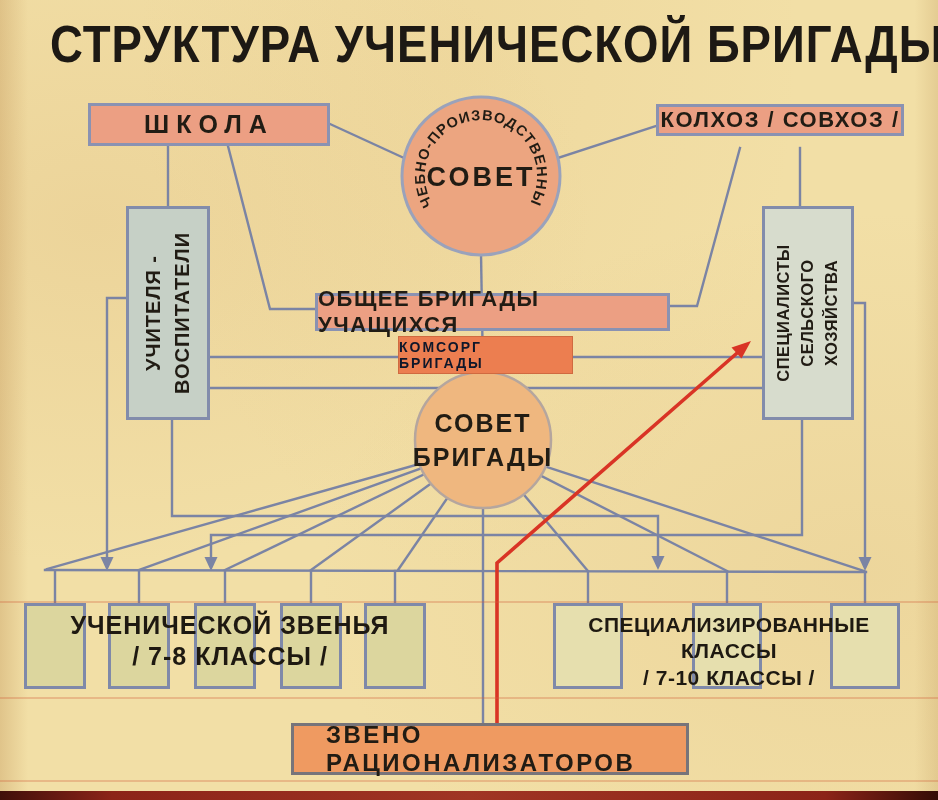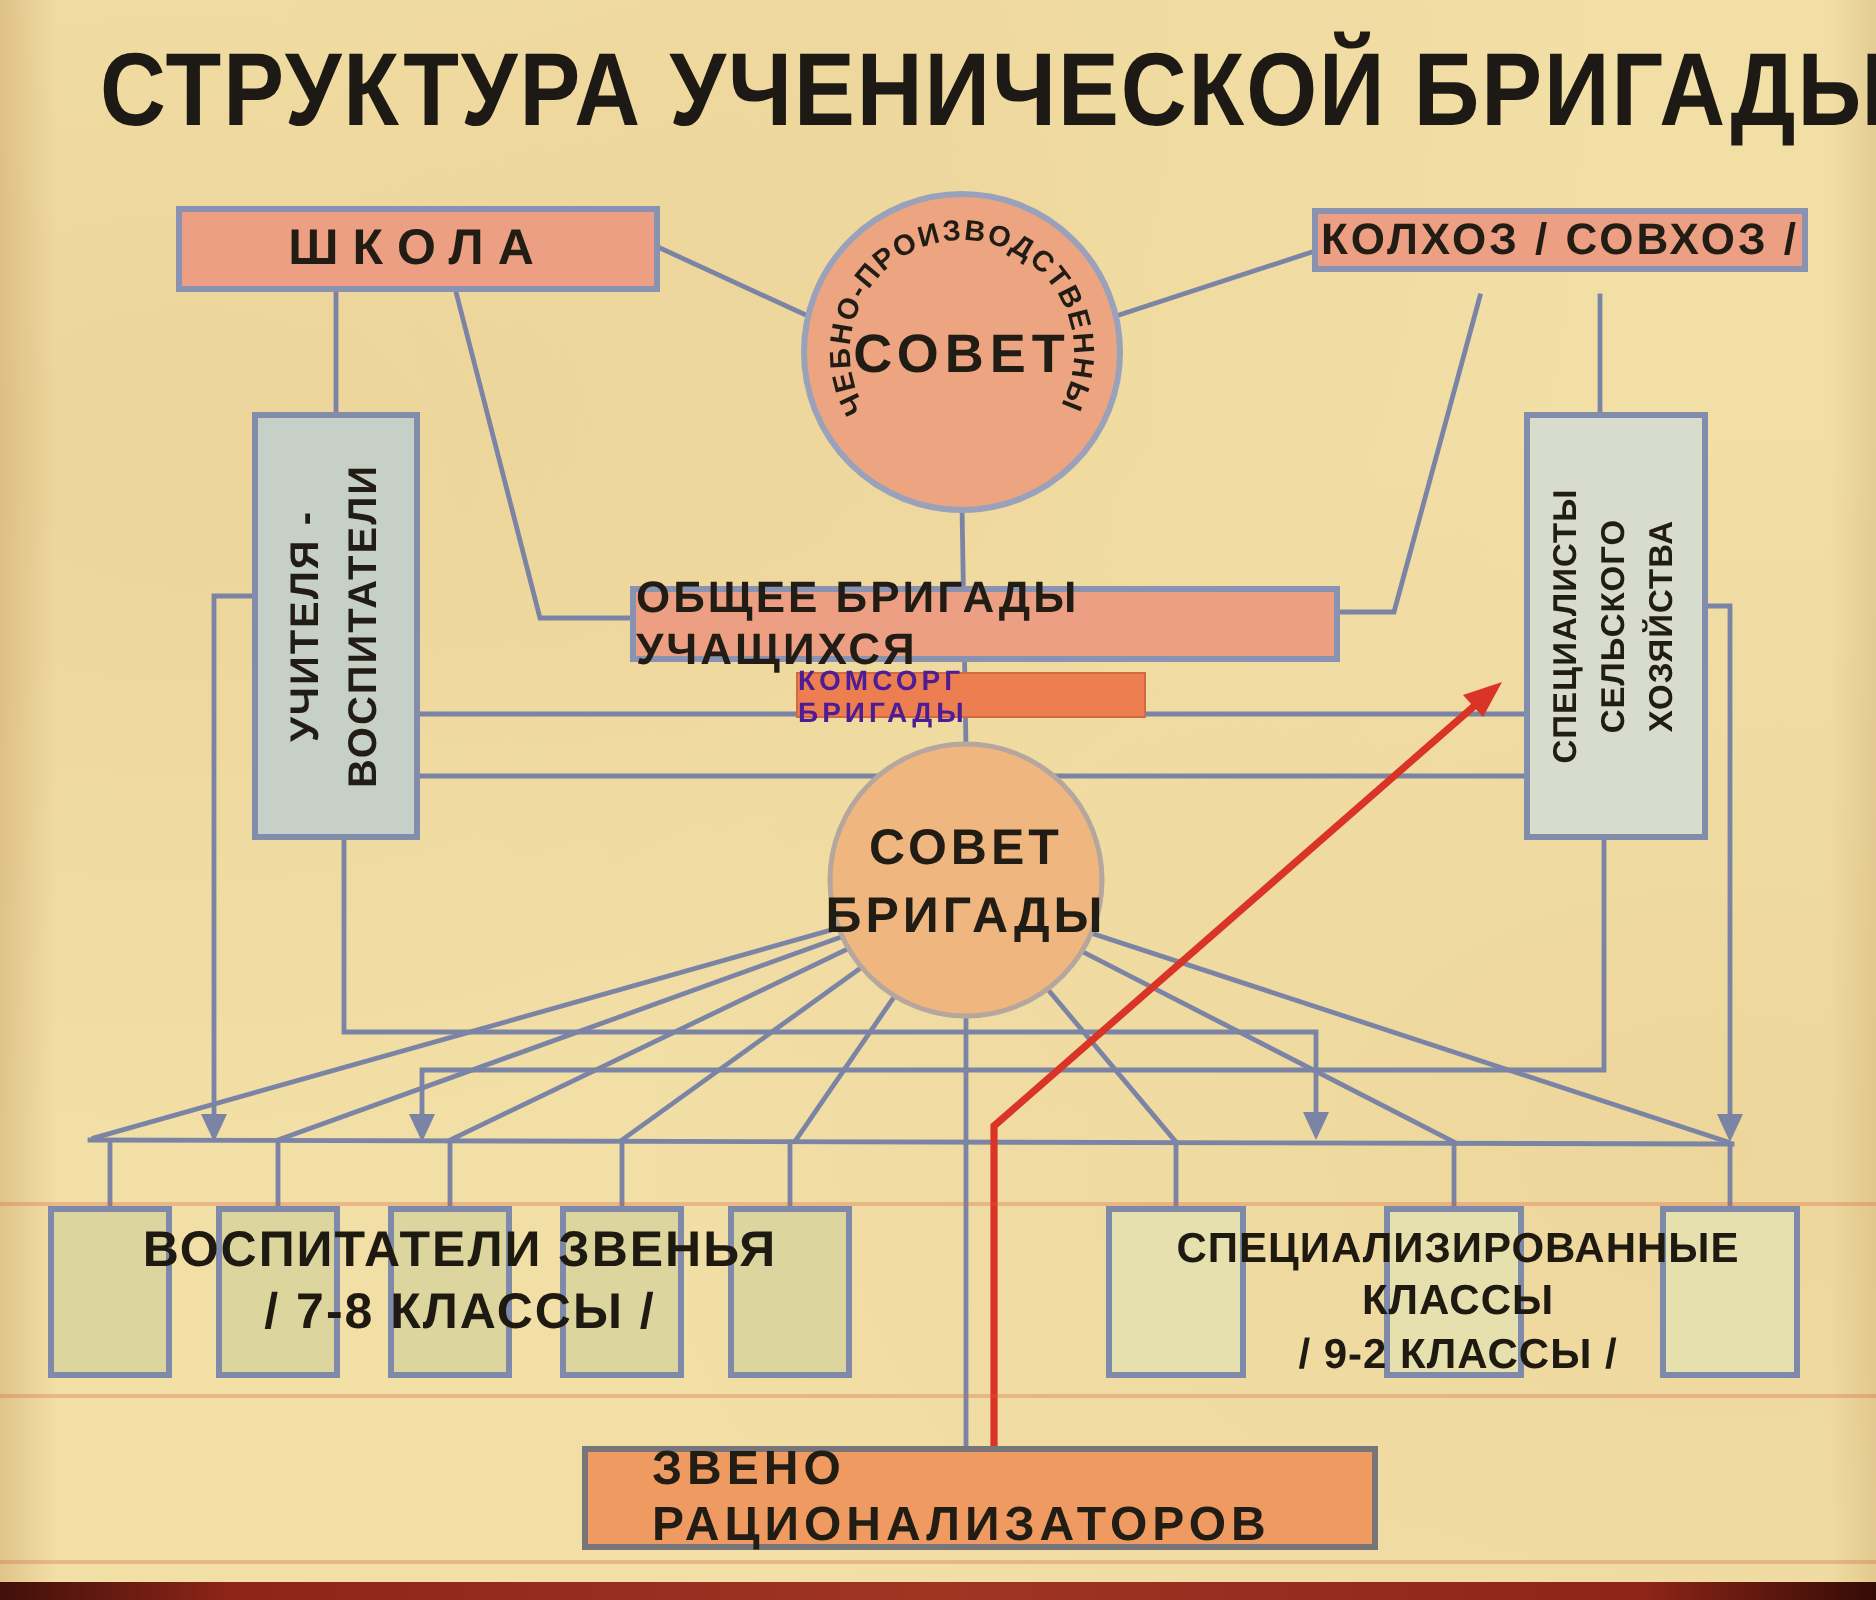--- a/index.html
+++ b/index.html
@@ -30,22 +30,22 @@
   .node{
     display:flex;align-items:center;justify-content:center;
     font-weight:bold;color:var(--ink);box-sizing:border-box;z-index:2;
   }
   #school{left:88px;top:103px;width:242px;height:43px;background:var(--salmon);
     border:3px solid var(--border);font-size:25px;letter-spacing:7px;}
   #kolkhoz{left:656px;top:104px;width:248px;height:32px;background:var(--salmon);
     border:3px solid var(--border);font-size:22px;letter-spacing:1.5px;}
   #assembly{left:315px;top:293px;width:355px;height:38px;background:var(--salmon);
     border:3px solid var(--border);font-size:22px;letter-spacing:1.5px;}
-  #komsorg{left:398px;top:336px;width:175px;height:23px;background:var(--komsorg);
-    border:1px solid #d06a40;font-size:14px;letter-spacing:2px;color:#4c1d95;}
+  #komsorg{left:398px;top:336px;width:175px;height:38px;background:var(--komsorg);
+    border:1px solid #d06a40;font-size:14px;letter-spacing:2px;color:#0f172a;}
   #rationalizers{left:291px;top:723px;width:398px;height:52px;background:var(--orange);
     border:3px solid var(--darkborder);font-size:24px;letter-spacing:2.5px;padding-left:32px;}
   .vbox{z-index:2;box-sizing:border-box;}
   #teachers{left:126px;top:206px;width:84px;height:214px;background:var(--side-left);
     border:3px solid #828cab;}
   #specialists{left:762px;top:206px;width:92px;height:214px;background:var(--side-right);
     border:3px solid #828cab;}
   .vtext{
     position:absolute;left:50%;top:50%;width:205px;
     transform:translate(-50%,-50%) rotate(-90deg);
@@ -174,24 +174,24 @@
   <div class="cell l" style="left:108px"></div>
   <div class="cell l" style="left:194px"></div>
   <div class="cell l" style="left:280px"></div>
   <div class="cell l" style="left:364px"></div>
 
   <div class="cell r" style="left:553px"></div>
   <div class="cell r" style="left:692px"></div>
   <div class="cell r" style="left:830px"></div>
 
   <div class="abs overlay" id="complex-label">
-    <div>ВОСПИТАТЕЛИ ЗВЕНЬЯ</div>
+    <div>УЧЕНИЧЕСКОЙ ЗВЕНЬЯ</div>
     <div>/ 7-8 КЛАССЫ /</div>
   </div>
   <div class="abs overlay" id="specialized-label">
     <div>СПЕЦИАЛИЗИРОВАННЫЕ КЛАССЫ</div>
-    <div>/ 9-2 КЛАССЫ /</div>
+    <div>/ 7-10 КЛАССЫ /</div>
   </div>
 
   <div class="abs node" id="rationalizers">ЗВЕНО РАЦИОНАЛИЗАТОРОВ</div>
 
   <div class="abs" id="bottom-strip"></div>
 </div>
 
 </body></html>

